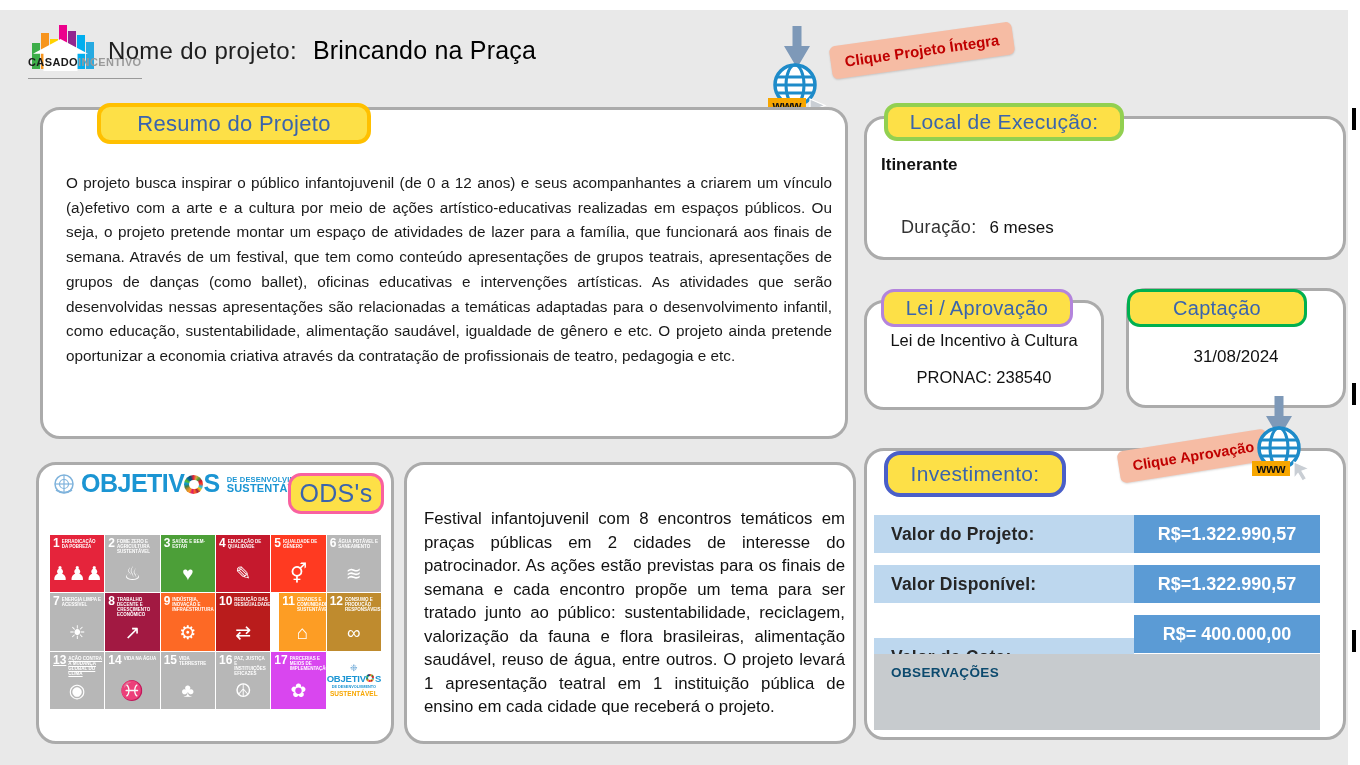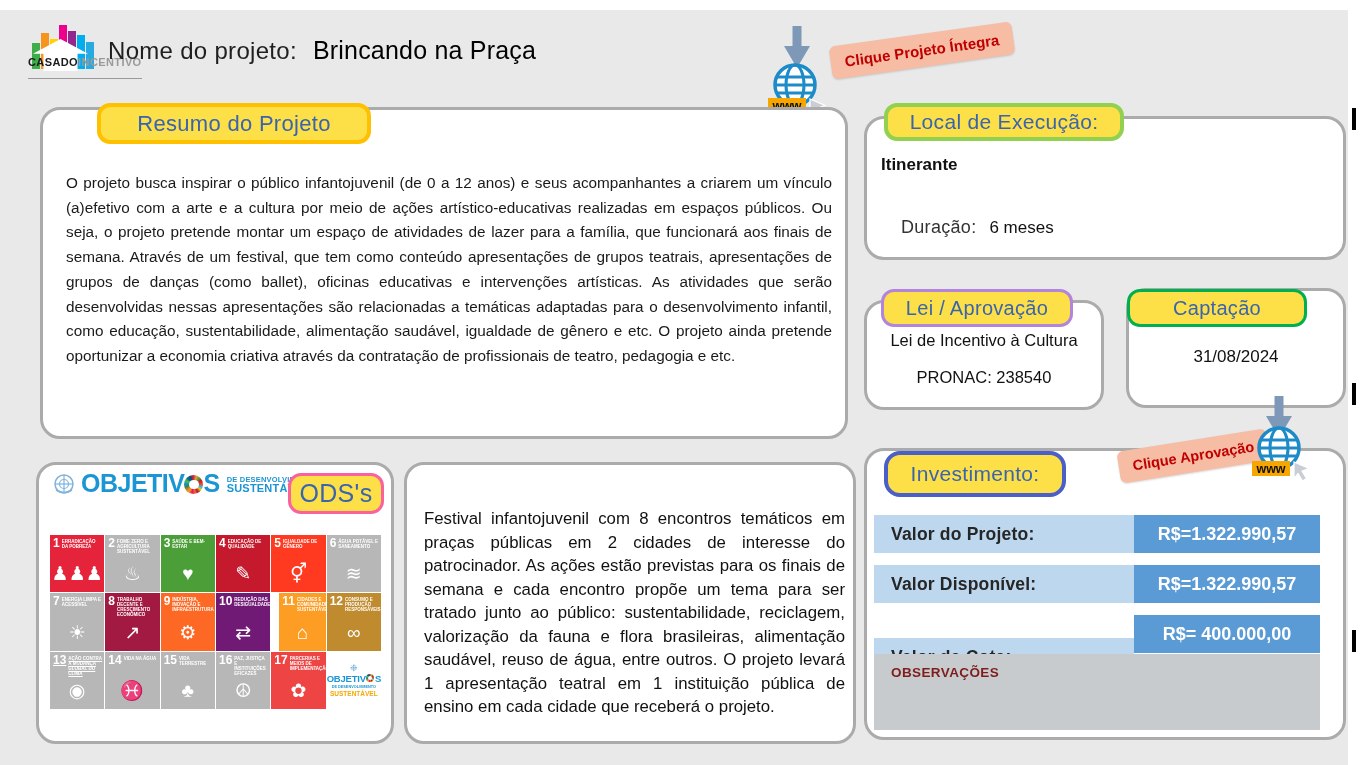--- a/index.html
+++ b/index.html
@@ -55,21 +55,21 @@
   #card-invest { left:864px; top:448px; width:482px; height:292px; }
   #pill-invest { left:884px; top:435px; width:182px; height:46px; border:4px solid #4a5fc8; border-radius:16px; font-size:21px; }
   .inv-label { position:absolute; left:874px; width:260px; height:38px; background:#bdd7ee;
                font-size:17.5px; color:#262626; line-height:38px; padding-left:17px; letter-spacing:.2px;font-weight:bold; }
   .inv-value { position:absolute; left:1134px; width:186px; height:38px; background:#5b9bd5; color:#ffffff;
                font-weight:bold; font-size:18px; text-align:center; line-height:38px; }
   #inv-l0 { top:515px; } #inv-v0 { top:515px; }
   #inv-l1 { top:565px; } #inv-v1 { top:565px; }
   #inv-l2 { top:638px; } #inv-v2 { top:615px; }
   #obs-box { position:absolute; left:874px; top:654px; width:446px; height:76px; background:#c7cbce; }
-  #obs-box .obs-t { font-size:13.5px; font-weight:bold; color:#7f1d1d; padding:11px 0 0 17px; letter-spacing:.4px; }
+  #obs-box .obs-t { font-size:13.5px; font-weight:bold; color:#0c4a6e; padding:11px 0 0 17px; letter-spacing:.4px; }
 
   
   .callout { position:absolute; background:#f6bca4; color:#c00000; font-weight:bold; border-radius:6px;
              padding:8px 14px; font-size:15px; white-space:nowrap; box-shadow:0 1px 2px rgba(0,0,0,.15); }
   #callout-top { left:830px; top:34px; transform:rotate(-8deg); }
   #callout-approval { left:1118px; top:440px; transform:rotate(-9deg); font-size:14.5px; }
   .arrow-down { position:absolute; width:26px; height:42px; }
   #arrow-top { left:784px; top:26px; }
   #arrow-captacao { left:1266px; top:396px; }
   .globe { position:absolute; width:60px; height:60px; }
@@ -274,21 +274,21 @@
         </div>
         <div class="sdg-ic">↗</div>
       </div>
       <div class="sdg-tile" style="background: rgb(253, 105, 37);">
         <div class="sdg-head">
           <span class="sdg-num">9</span>
           <span class="sdg-title">INDÚSTRIA, INOVAÇÃO E INFRAESTRUTURA</span>
         </div>
         <div class="sdg-ic">⚙</div>
       </div>
-      <div class="sdg-tile" style="background: #701a75;">
+      <div class="sdg-tile" style="background: #b91c1c;">
         <div class="sdg-head">
           <span class="sdg-num">10</span>
           <span class="sdg-title">REDUÇÃO DAS DESIGUALDADES</span>
         </div>
         <div class="sdg-ic">⇄</div>
       </div>
       <div class="sdg-tile" style="background: rgb(253, 157, 36); margin-left: 8px;">
         <div class="sdg-head">
           <span class="sdg-num">11</span>
           <span class="sdg-title">CIDADES E COMUNIDADES SUSTENTÁVEIS</span>
@@ -323,21 +323,21 @@
         </div>
         <div class="sdg-ic">♣</div>
       </div>
       <div class="sdg-tile" style="background: rgb(183, 183, 183);">
         <div class="sdg-head">
           <span class="sdg-num">16</span>
           <span class="sdg-title">PAZ, JUSTIÇA E INSTITUIÇÕES EFICAZES</span>
         </div>
         <div class="sdg-ic">☮</div>
       </div>
-      <div class="sdg-tile" style="background: #ef4444;">
+      <div class="sdg-tile" style="background: #d946ef;">
         <div class="sdg-head">
           <span class="sdg-num">17</span>
           <span class="sdg-title">PARCERIAS E MEIOS DE IMPLEMENTAÇÃO</span>
         </div>
         <div class="sdg-ic">✿</div>
       </div>
       <div id="sdg-logo-tile" class="sdg-tile">
       <span class="un">❉</span>
       <span class="m1">
           <span>OBJETIV</span>

